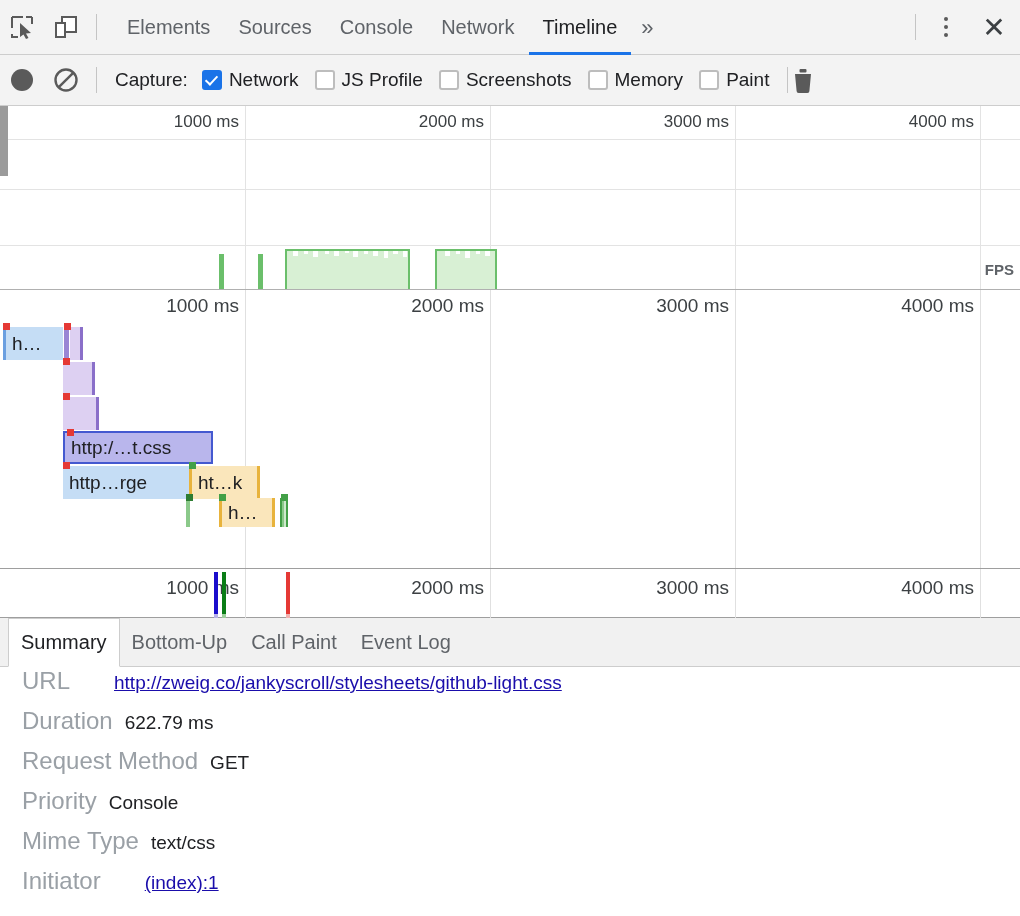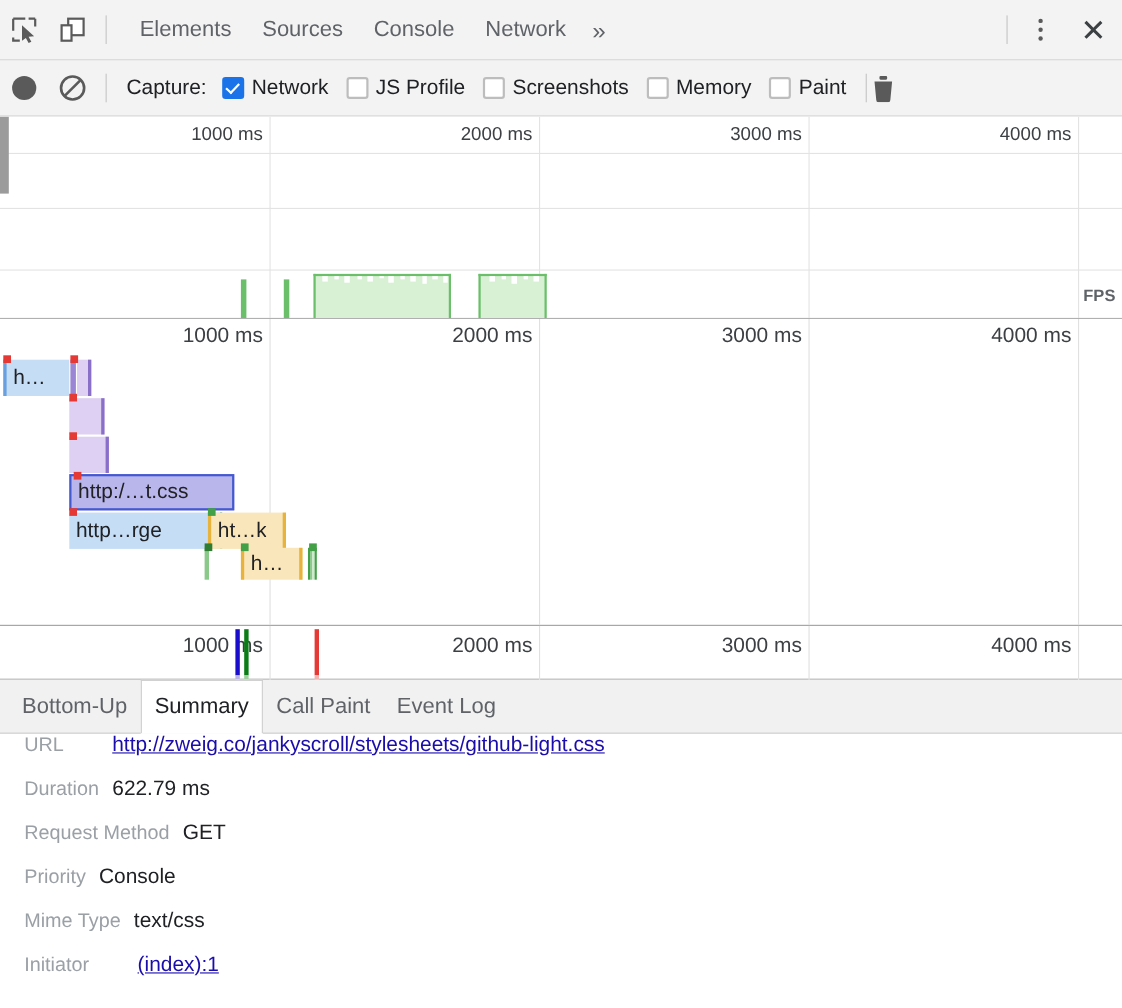--- a/index.html
+++ b/index.html
@@ -107,21 +107,21 @@
   .dt-tabs { position:absolute; left:0; top:0; width:1020px; height:49px;
              background:#f1f1f1; border-bottom:1px solid #cdcdcd;
              display:flex; align-items:stretch; padding-left:8px; }
   .dt-tab { padding:0 12px; display:flex; align-items:center;
             font-size:20px; color:#5f6368; white-space:nowrap; }
   .dt-tab.active { background:#fff; color:#202124;
                    border:1px solid #cdcdcd; border-bottom-color:#fff;
                    margin-bottom:-1px; }
   .sumrows { position:absolute; left:0; top:49px; width:1020px; }
   .srow { display:flex; align-items:baseline; height:40px; padding-left:22px; }
-  .skey { font-size:18px; color:#9aa0a6; white-space:nowrap; }
+  .skey { font-size:24px; color:#9aa0a6; white-space:nowrap; }
   .sval { font-size:19px; color:#202124; margin-left:12px; white-space:nowrap; }
   .sval.link { color:#1a0dab; text-decoration:underline;margin-left:44px; }
 </style>
 </head>
 <body>
 
 <div id="app">
 
   <div class="tabbar">
     <div class="tb-icon">
@@ -136,20 +136,21 @@
         <rect x="3" y="9" width="9" height="14" stroke="#5a5a5a" stroke-width="2" fill="#fff"></rect>
       </svg>
     </div>
     <div class="tb-sep"></div>
 
     <div class="tabs">
       <div class="tab">Elements</div>
       <div class="tab">Sources</div>
       <div class="tab">Console</div>
       <div class="tab">Network</div>
+      <div class="tab active">Timeline</div>
       <div class="tab-more">»</div>
     </div>
 
     <div class="tabbar-right">
       <div class="tb-sep"></div>
       <div class="dots">
         <i></i>
           <i></i>
           <i></i>
       </div>
@@ -332,22 +333,22 @@
     <div class="evmark" style="left:222px; top:3px; height:42px; background:#0a7d16;"></div>
     <div class="evmark" style="left:286px; top:3px; height:42px; background:#e53935;"></div>
 
     <div class="evmark" style="left:214px; top:45px; height:4px; background:#b9b3e8;"></div>
     <div class="evmark" style="left:222px; top:45px; height:4px; background:#9ccf9b;"></div>
     <div class="evmark" style="left:286px; top:45px; height:4px; background:#f2b2b0;"></div>
   </div>
 
   <div class="details">
     <div class="dt-tabs">
+      <div class="dt-tab active">Summary</div>
       <div class="dt-tab">Bottom-Up</div>
-      <div class="dt-tab active">Summary</div>
       <div class="dt-tab">Call Paint</div>
       <div class="dt-tab">Event Log</div>
     </div>
 
     <div class="sumrows">
       <div class="srow">
         <span class="skey">URL</span>
         <span class="sval link">http://zweig.co/jankyscroll/stylesheets/github-light.css</span>
       </div>
       <div class="srow">

